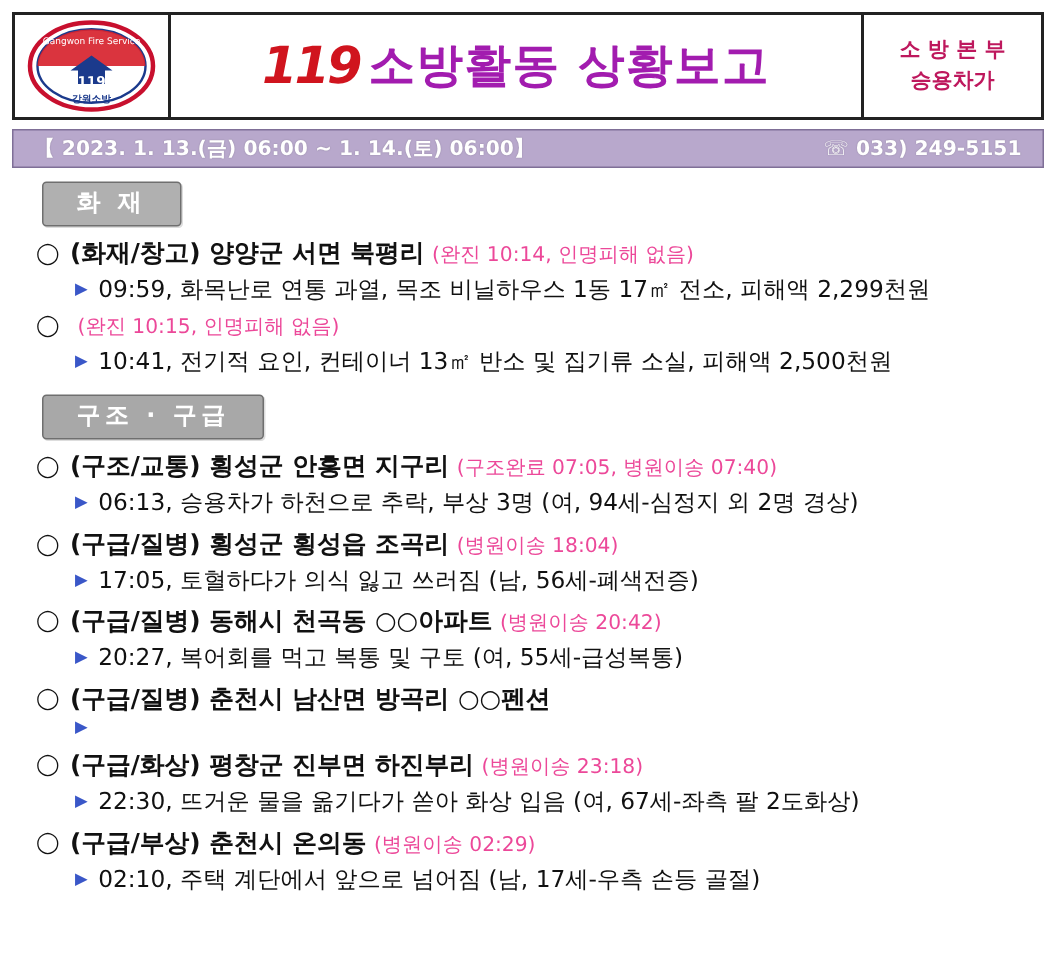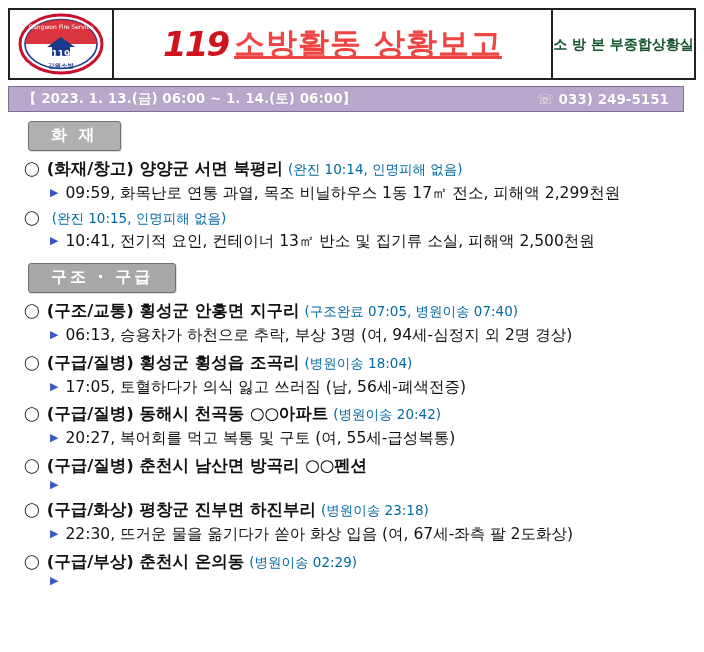--- a/index.html
+++ b/index.html
@@ -52,39 +52,39 @@
     font-size: 34px;
     color: #d0141e;
     letter-spacing: -2px;
     font-style: italic;
     font-family: "DejaVu Sans", "Liberation Sans", sans-serif;
     line-height: 1;
   }
   .title-text {
     font-size: 31px;
     font-weight: bold;
-    color: #ef4444;
+    color: #a21caf;
     letter-spacing: 1px;
     white-space: nowrap;
-    text-decoration: underline;
   }
   .header-right {
-    width: 141px;
-    display: flex;
+    width: 118px;
+    display: flex;
+    flex-direction: column;
     align-items: center;
     justify-content: center;
     font-size: 14px;
     font-weight: bold;
-    color: #14532d;
+    color: #be185d;
     line-height: 1.5;
   }
 
   
   .datebar {
-    margin: 6px 20px 0 8px;
+    margin: 6px 8px 0 8px;
     height: 26px;
     background: #b8a8cc;
     border: 1px solid #7f6f97;
     display: flex;
     align-items: center;
     justify-content: space-between;
     padding: 0 14px;
     font-size: 13.5px;
     font-weight: bold;
     color: #ffffff;
@@ -126,21 +126,21 @@
     margin-right: 7px;
     color: #111;
     transform: translateY(-1px);
   }
   .item-title {
     font-weight: bold;
     white-space: nowrap;
   }
   .item-meta {
     font-size: 13.5px;
-    color: #0369a1;
+    color: #ec4899;
     margin-left: 5px;
     white-space: nowrap;
   }
   .item-sub {
     display: flex;
     align-items: baseline;
     font-size: 15.5px;
     color: #111;
     padding: 1px 0 2px 40px;
     line-height: 1.45;
@@ -170,21 +170,21 @@
         <text x="44" y="44" font-size="9" fill="#ffffff" text-anchor="middle" font-weight="bold" font-family="DejaVu Sans, sans-serif">119</text>
         <text x="44" y="55" font-size="6.5" fill="#1b3a8c" text-anchor="middle" font-weight="bold" font-family="DejaVu Sans, sans-serif">강원소방</text>
       </svg>
     </div>
     <div class="header-title">
       <span class="title-119">119</span>
       <span class="title-text">소방활동 상황보고</span>
     </div>
     <div class="header-right">
       <span>소 방 본 부</span>
-      <span>종합상황실</span>
+      <span>승용차가</span>
     </div>
   </div>
 
   <div class="datebar">
     <span>【 2023. 1. 13.(금) 06:00 ~ 1. 14.(토) 06:00】</span>
     <span class="right">
       <span>☏</span>
       <span>033) 249-5151</span>
     </span>
   </div>
@@ -280,18 +280,19 @@
       </div>
 
       <div class="item">
         <div class="item-main">
           <span class="bullet-o">◯</span>
           <span class="item-title">(구급/부상) 춘천시 온의동</span>
           <span class="item-meta">(병원이송 02:29)</span>
         </div>
         <div class="item-sub">
           <span class="bullet-tri">▶</span>
+          <span class="sub-text">02:10, 주택 계단에서 앞으로 넘어짐 (남, 17세-우측 손등 골절)</span>
         </div>
       </div>
 
     </div>
   </div>
 </div>
 
 </body></html>

